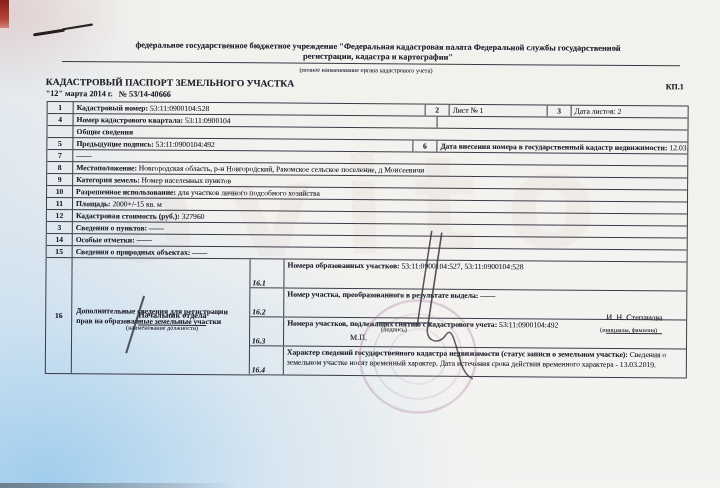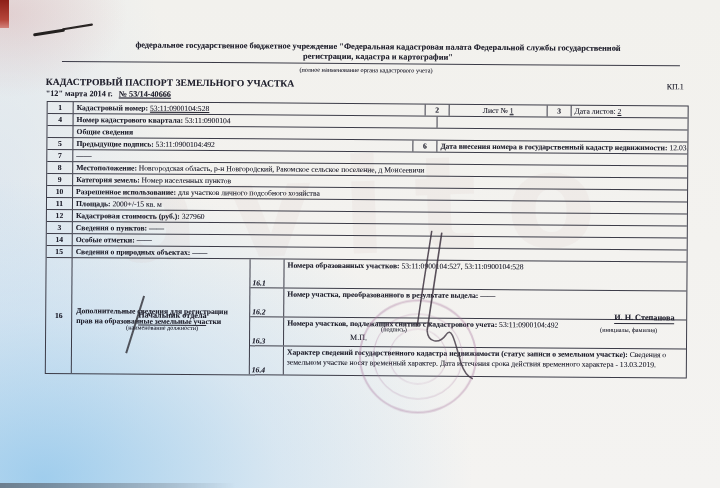--- a/index.html
+++ b/index.html
@@ -19,50 +19,50 @@
   .watermark{position:absolute;left:110px;top:130px;font-family:"DejaVu Sans",sans-serif;
     font-weight:bold;font-size:132px;letter-spacing:28px;color:rgba(206,180,174,.10);
     transform:rotate(-2deg);user-select:none;}
   .document{position:absolute;left:40px;top:38px;width:652px;color:#23232e;
     transform:rotate(.4deg);transform-origin:20px 20px;text-shadow:0 0 .5px rgba(35,35,60,.38);}
   .org{margin:2px 46px 0 70px;text-align:center;font-weight:bold;font-size:8.4px;line-height:9.6px;}
   .org-rule{margin:2px 12px 0 22px;border-bottom:1px solid #3a3a46;height:0;}
   .org-caption{text-align:center;font-size:6.2px;margin-top:2px;}
   .title-row{display:flex;justify-content:space-between;align-items:flex-end;margin:5px 8px 0 6px;}
   .doc-title{font-weight:bold;font-size:9.6px;}
-  .form-code{font-weight:normal;font-size:8px;}
+  .form-code{font-weight:bold;font-size:8px;}
   .date-line{margin:2px 0 3px 6px;font-size:8.2px;font-weight:bold;}
-  .u{text-decoration:underline;}
+  .u{}
   .tbl{margin-left:7px;width:642px;border:1.1px solid #3c3c48;font-size:7.6px;line-height:9px;box-sizing:border-box;}
   .tr{display:flex;border-bottom:1px solid #3c3c48;min-height:11px;}
   .tr:last-child{border-bottom:none;}
   .td{padding:1px 3px 0;border-right:1px solid #3c3c48;overflow:hidden;white-space:nowrap;box-sizing:border-box;}
   .td:last-child{border-right:none;}
   .num{flex:0 0 26px;text-align:center;font-weight:bold;}
   .lbl{font-weight:bold;}
   .grow{flex:1 1 auto;}
   .w352{flex:0 0 352px;} .w24{flex:0 0 24px;text-align:center;font-weight:bold;}
-  .w98{flex:0 0 98px;text-align:center;} .w364{flex:0 0 364px;} .w340{flex:0 0 340px;}
+  .w98{flex:0 0 98px;} .w364{flex:0 0 364px;} .w340{flex:0 0 340px;}
   .c16label{flex:0 0 178px;padding:1px 4px;border-right:1px solid #3c3c48;display:flex;align-items:center;
     font-weight:bold;white-space:normal;line-height:9.5px;box-sizing:border-box;}
   .numtall{flex:0 0 26px;border-right:1px solid #3c3c48;display:flex;align-items:center;justify-content:center;font-weight:bold;box-sizing:border-box;text-align:center;}
   .c16rows{flex:1 1 auto;display:flex;flex-direction:column;}
   .sr{display:flex;border-bottom:1px solid #3c3c48;min-height:11px;}
   .sr:last-child{border-bottom:none;}
   .srnum{flex:0 0 34px;padding:19px 2px 0;border-right:1px solid #3c3c48;font-weight:bold;box-sizing:border-box;font-style:italic;}
   .srtxt{flex:1 1 auto;padding:1px 3px 0;white-space:normal;line-height:10px;}
   .footer-item{position:absolute;font-size:8.2px;}
   .pos-title{left:100px;top:272px;font-weight:bold;border-bottom:1px solid #2a2a36;padding-bottom:5px;}
   .pos-caption{left:88px;top:285px;font-size:6.2px;}
   .pen-stroke{position:absolute;left:96px;top:256px;width:1.8px;height:60px;background:#3a3a42;
     transform:rotate(17deg);opacity:.85;filter:blur(.3px);}
   .mp{left:312px;top:293px;font-size:8px;}
   .sign-line{position:absolute;left:338px;top:282px;width:56px;border-top:1.2px solid #2a2a36;}
   .sign-caption{left:343px;top:285px;font-size:6.2px;}
-  .name{left:568px;top:271px;font-weight:bold;border-bottom:1px solid #2a2a36;padding-bottom:1px;margin-left:8px;}
+  .name{left:568px;top:271px;font-weight:normal;border-bottom:1px solid #2a2a36;padding-bottom:11px;}
   .name-caption{left:562px;top:284px;font-size:6.2px;}
   .stamp{position:absolute;left:321px;top:259px;width:114px;height:110px;border-radius:50%;
     border:2.5px solid rgba(168,118,158,.38);display:flex;align-items:center;justify-content:center;filter:blur(.6px);}
   .stamp-mid{width:88px;height:84px;border-radius:50%;border:1.6px solid rgba(168,118,158,.32);
     display:flex;align-items:center;justify-content:center;}
   .stamp-in{width:56px;height:54px;border-radius:50%;border:1.5px solid rgba(168,118,158,.28);}
   .signature{position:absolute;left:345px;top:190px;z-index:5;}
 </style>
 </head>
 <body>

